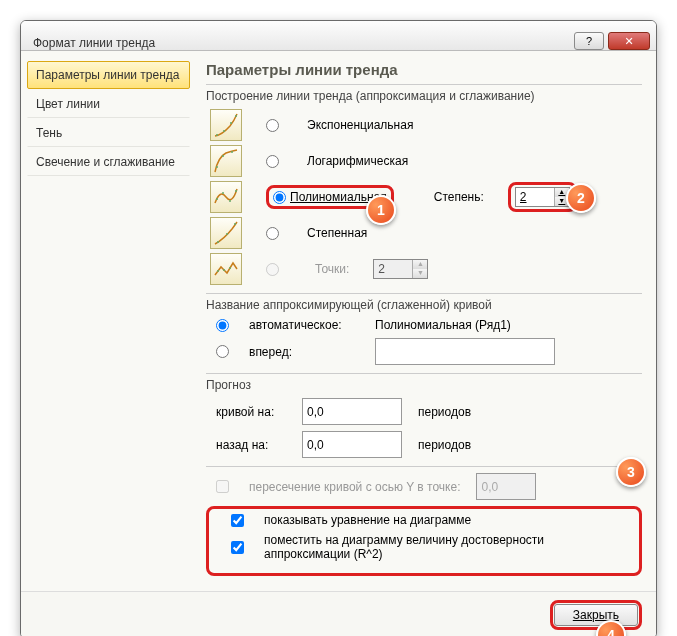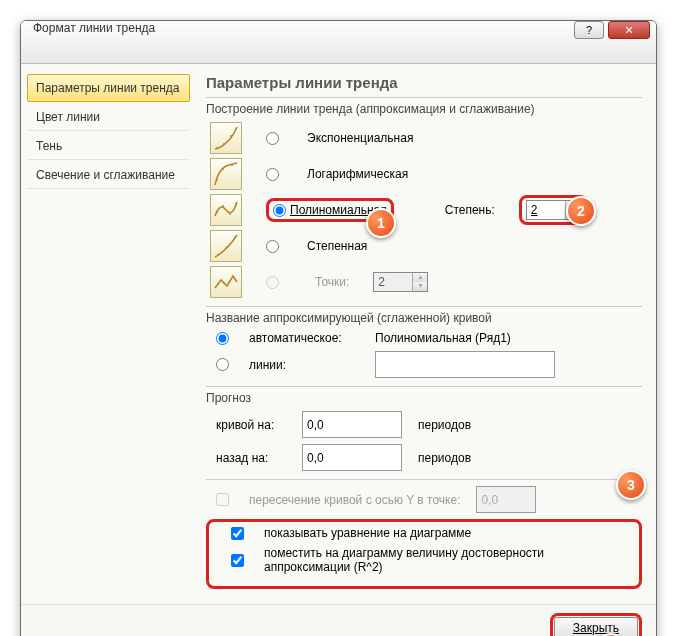--- a/index.html
+++ b/index.html
@@ -1,18 +1,18 @@
 <!DOCTYPE html>
 <html><head>
 <meta charset="utf-8">
 <style>
 * { box-sizing: border-box; margin: 0; padding: 0; font-family: "Segoe UI", Tahoma, sans-serif; font-size: 12px; }
 body { background: #fff; padding: 20px; }
 .window { width: 637px; border: 1px solid #6a6a6a; border-radius: 6px; overflow: hidden; box-shadow: 0 3px 12px rgba(0,0,0,0.3); }
-.titlebar { height: 43px; background: linear-gradient(#fdfdfd, #e8e8e8); border-bottom: 1px solid #bbb; display: flex; align-items: flex-start; padding: 0 6px 0 12px; }
+.titlebar { height: 30px; background: linear-gradient(#fdfdfd, #e8e8e8); border-bottom: 1px solid #bbb; display: flex; align-items: flex-end; padding: 0 6px 0 12px; }
 .titlebar .title { flex: 1; color: #333; }
 .titlebar .btn { width: 30px; height: 18px; margin-left: 4px; border: 1px solid #8a8a8a; border-radius: 3px; display: flex; align-items: center; justify-content: center; font-size: 11px; background: linear-gradient(#fafafa,#dcdcdc); }
 .titlebar .btn.close { background: linear-gradient(#e07a7a,#c03a2a); color: #fff; border-color: #8a2a1a; width: 42px; }
 .body { display: flex; background: #f9f9f5; min-height: 540px; }
 .sidebar { width: 175px; padding: 10px 6px; }
 .side-item { padding: 6px 8px; color: #333; border: 1px solid transparent; cursor: pointer; margin-bottom: 1px; }
 .side-item.sel { background: linear-gradient(#fff7d0,#ffe27a); border: 1px solid #dba813; border-radius: 2px; }
 .side-item:not(.sel) { border-bottom: 1px solid #e5e5e0; }
 .main { flex: 1; padding: 10px 14px 10px 10px; }
 .main h2 { font-size: 15px; font-weight: bold; color: #5a5a50; margin-bottom: 6px; }
@@ -93,21 +93,21 @@
                 <circle cx="5" cy="16" r="1" fill="#6a6"></circle>
                 <circle cx="11" cy="10" r="1" fill="#6a6"></circle>
                 <circle cx="18" cy="18" r="1" fill="#6a6"></circle>
                 <circle cx="24" cy="8" r="1" fill="#6a6"></circle>
               </svg>
             </div>
           <span class="hl-red">
             <input type="radio" name="tt" checked="" style="">
             <span>Полиномиальная</span>
           </span>
-          <span style="margin-left:27px">Степень:</span>
+          <span style="margin-left:16px">Степень:</span>
           <span class="hl-red">
             <span class="spin">
               <input value="2" style="">
               <span class="arrows">
                   <span>▲</span>
                   <span>▼</span>
                 </span>
             </span>
           </span>
           <div class="anno" style="left:160px;top:14px">1</div>
@@ -150,21 +150,21 @@
 
       <div class="group">
         <div class="group-title">Название аппроксимирующей (сглаженной) кривой</div>
         <div class="name-row">
           <input type="radio" name="nm" checked="" style="">
           <span style="width:110px">автоматическое:</span>
           <span>Полиномиальная (Ряд1)</span>
         </div>
         <div class="name-row">
           <input type="radio" name="nm" style="">
-          <span style="width:110px">линии:</span>
+          <span style="width:110px">вперед:</span>
           <input class="txt" style="width: 180px;" disabled="">
         </div>
       </div>
 
       <div class="group">
         <div class="group-title">Прогноз</div>
         <div class="forecast-row">
           <span style="width:70px">кривой на:</span>
           <input class="txt" style="width: 100px;" value="0,0">
           <span>периодов</span>

